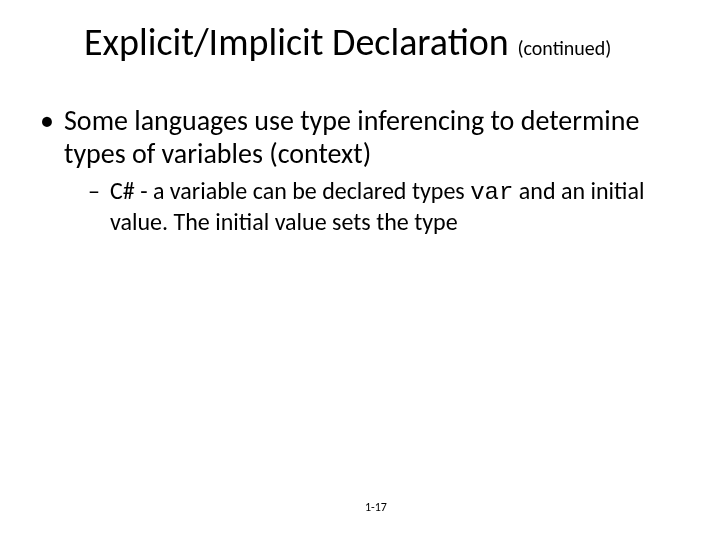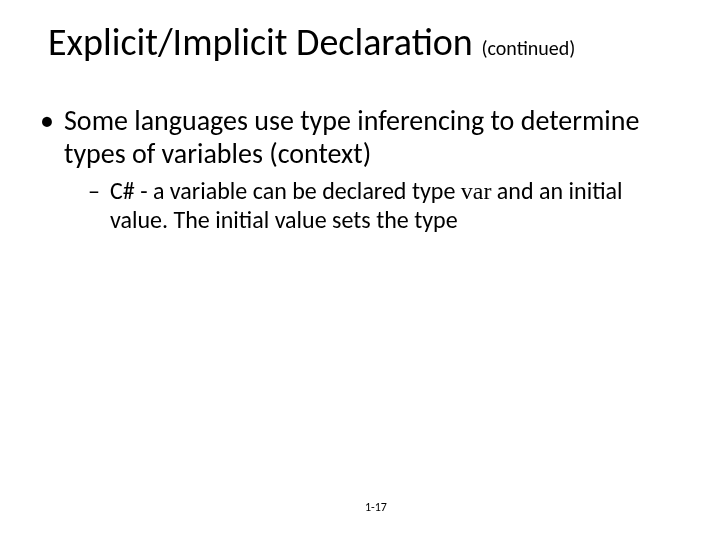--- a/index.html
+++ b/index.html
@@ -16,20 +16,21 @@
     width: 720px;
     height: 540px;
     padding: 22px 48px 0 48px;
     position: relative;
   }
   .title {
     font-size: 38px;
     font-weight: 400;
     line-height: 1.1;
     margin-bottom: 40px;
+    margin-left: 36px;
   }
   .title-suffix {
     font-size: 20px;
     vertical-align: baseline;
   }
   ul.level1 {
     list-style: none;
     padding: 0;
     margin: 0 0 0 -12px;
   }
@@ -61,21 +62,21 @@
     margin-bottom: 6px;
   }
   ul.level2 > li::before {
     content: "–";
     position: absolute;
     left: 0;
     top: 0;
     font-size: 24px;
   }
   .mono {
-    font-family: Liberation Serif, serif;
+    font-family: Liberation Mono, monospace;
   }
   .footer {
     position: absolute;
     bottom: 26px;
     left: 16px;
     width: 720px;
     text-align: center;
     font-size: 12px;
     color: #000;
   }
@@ -87,21 +88,21 @@
 
   <div class="title">
     <span>Explicit/Implicit Declaration </span><span class="title-suffix">(continued)</span>
   </div>
 
   <ul class="level1">
     <li>
       <span>Some languages use type inferencing to determine types of variables (context)</span>
       <ul class="level2">
         <li>
-          <span>C# - a variable can be declared type </span><span class="mono">var</span><span> and an initial value. The initial value sets the type</span>
+          <span>C# - a variable can be declared types </span><span class="mono">var</span><span> and an initial value. The initial value sets the type</span>
         </li>
       </ul>
     </li>
   </ul>
 
   <div class="footer">1-17</div>
 
 </div>
 
 </body></html>

